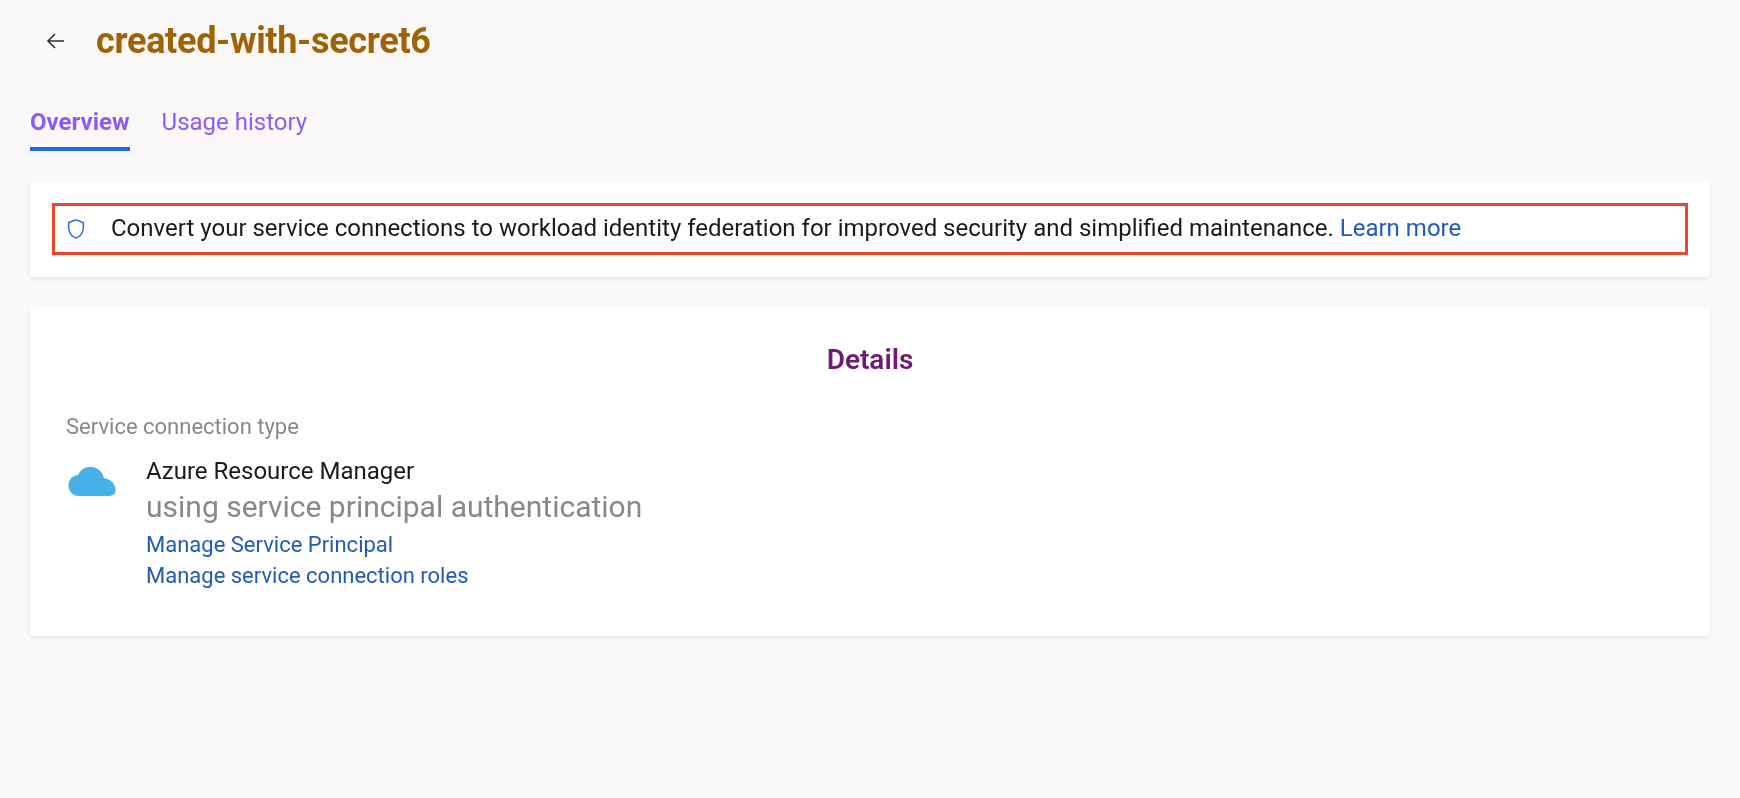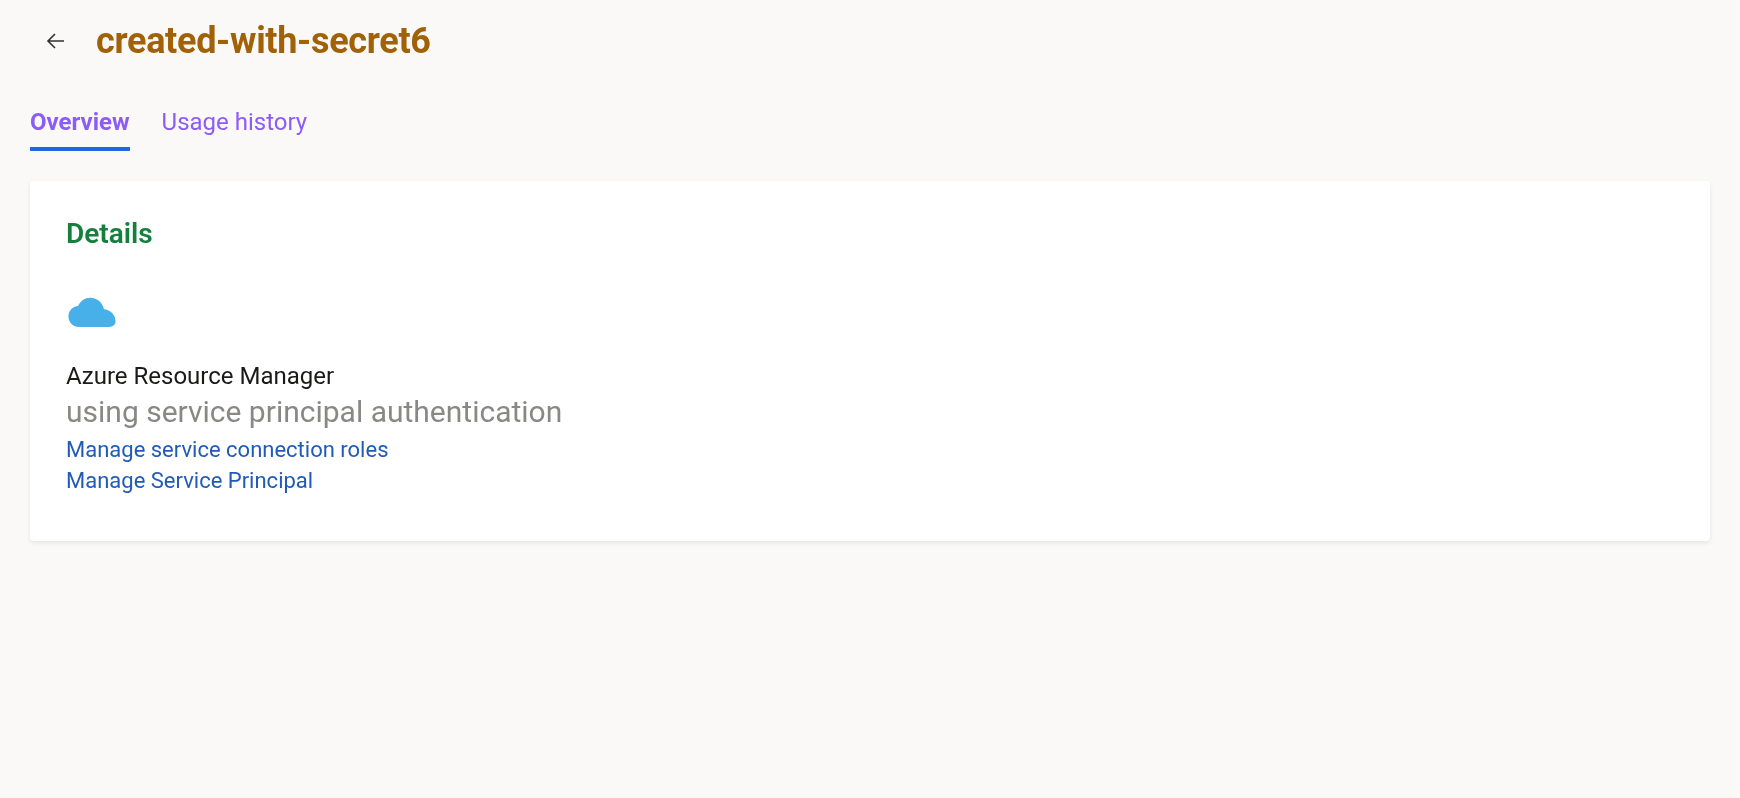--- a/index.html
+++ b/index.html
@@ -96,33 +96,33 @@
     }
     .details-card {
       background: #ffffff;
       border-radius: 4px;
       box-shadow: 0 2px 4px rgba(0,0,0,0.08);
       padding: 36px 36px 42px 36px;
     }
     .card-title {
       font-size: 28px;
       font-weight: 600;
-      color: #15803d;
+      color: #701a75;
       margin-bottom: 38px;
+      text-align: center;
     }
     .field-label {
       font-size: 22px;
       color: #8a8886;
       margin-bottom: 18px;
     }
     .connection-row {
       display: flex;
       align-items: flex-start;
       gap: 28px;
-      flex-direction: column;
     }
     .cloud-icon {
       width: 52px;
       height: 40px;
       margin-top: 6px;
       flex-shrink: 0;
     }
     .conn-name {
       font-size: 24px;
       color: #1b1a19;
@@ -153,29 +153,42 @@
   <h1 class="page-title">created-with-secret6</h1>
 </div>
 
 <div class="tabs">
   <div class="tab active">Overview</div>
   <div class="tab">Usage history</div>
 </div>
 
 <div class="content-region">
 
+  <div class="banner-card">
+    <div class="banner-highlight">
+      <svg class="shield-icon" viewBox="0 0 24 24" fill="none" stroke="#2266e3" stroke-width="1.6">
+        <path d="M12 2 L20 5 V11 C20 16 16.5 20.5 12 22 C7.5 20.5 4 16 4 11 V5 Z"></path>
+      </svg>
+      <div class="banner-text">
+        <span>Convert your service connections to workload identity federation for improved security and simplified maintenance.</span>
+        <span> </span>
+        <span class="learn-more">Learn more</span>
+      </div>
+    </div>
+  </div>
 
   <div class="details-card">
     <h2 class="card-title">Details</h2>
+    <div class="field-label">Service connection type</div>
     <div class="connection-row">
       <svg class="cloud-icon" viewBox="0 0 64 40">
         <path d="M50 36 H16 C8.8 36 3 30.2 3 23 C3 16.2 8.2 10.6 14.9 10.1 C17.4 4.2 23.2 0 30 0 C38.3 0 45.2 6.1 46.7 14.1 C54.6 14.5 61 21.1 61 29.1 C61 33 57.8 36 50 36 Z" fill="#48b0e8"></path>
       </svg>
       <div>
         <div class="conn-name">Azure Resource Manager</div>
         <div class="conn-sub">using service principal authentication</div>
+        <span class="conn-link">Manage Service Principal</span>
         <span class="conn-link">Manage service connection roles</span>
-        <span class="conn-link">Manage Service Principal</span>
       </div>
     </div>
   </div>
 
 </div>
 
 </body></html>

